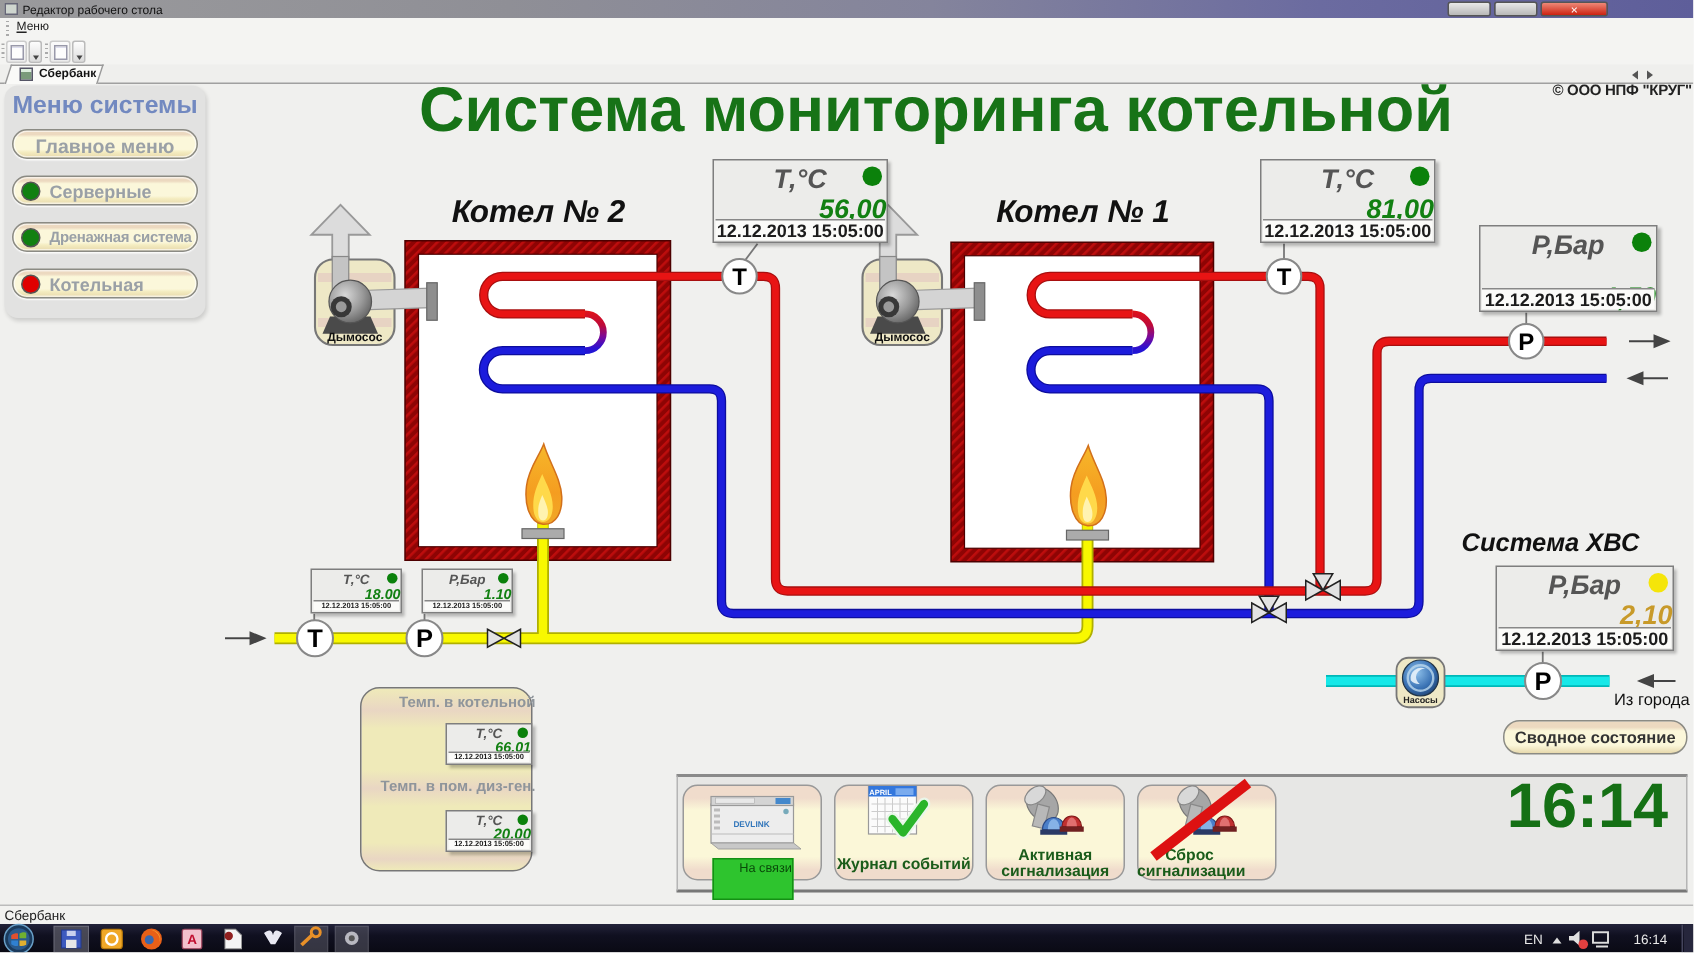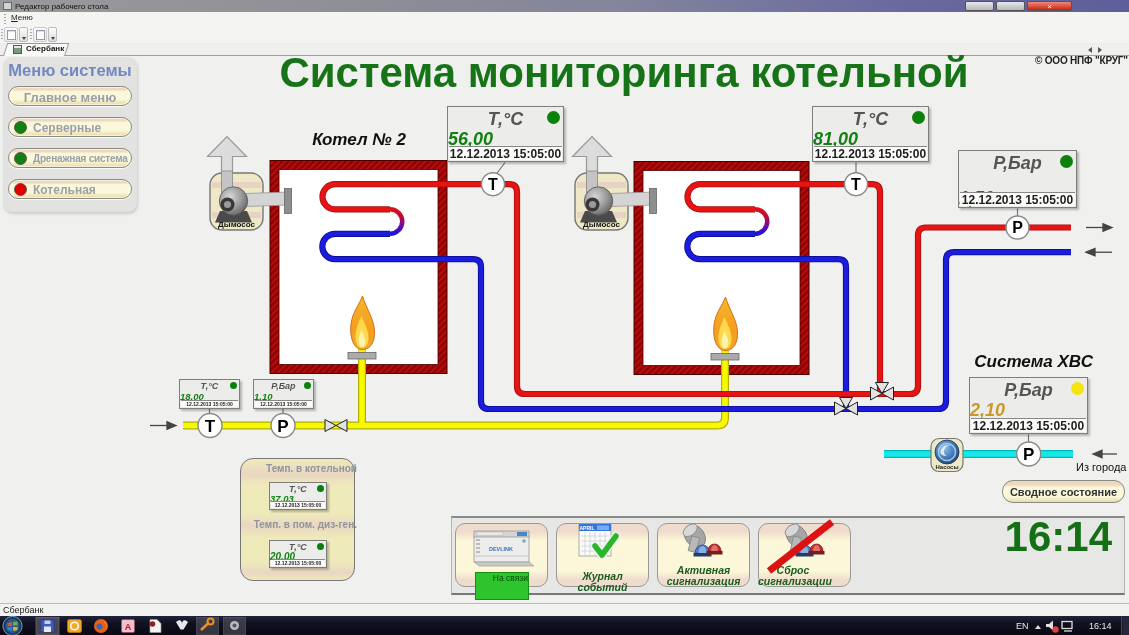--- a/index.html
+++ b/index.html
@@ -21,50 +21,50 @@
 .tdoc{top:3px;width:9px;height:10px;background:#fdfdfd;border:1px solid #99a;box-shadow:inset 0 1px 0 #dde;}
 .tdrop{top:1px;width:9px;height:15px;background:linear-gradient(180deg,#fdfdfd,#dcdcdc);border:1px solid #bbb;border-radius:2px;font-size:5px;color:#333;text-align:center;line-height:15px;}
 #tabbar{left:0;top:43px;width:1129px;height:13px;background:#efefed;border-bottom:1px solid #a0a0a0;}
 #tab{left:3px;top:43px;width:62px;height:13px;background:#fafaf8;border:1px solid #999;border-bottom:none;
  transform:skewX(-18deg);transform-origin:bottom left;}
 #tabinner{left:12px;top:1px;font-size:8px;font-weight:bold;color:#111;}
 #tabicon{left:13px;top:45.5px;width:9px;height:9px;background:linear-gradient(180deg,#ddeedd 30%,#7a9a7a 30%);border:1px solid #556;}
 
 #maintitle{left:0px;top:49px;width:1248px;text-align:center;font-size:42px;font-weight:bold;color:#177317;letter-spacing:0px;}
 #copyright{left:1035px;top:55px;font-size:10px;letter-spacing:-0.2px;font-weight:bold;color:#222;white-space:nowrap;}
-.boilerlabel{top:130px;width:200px;text-align:center;font-size:17px;font-weight:bold;font-style:italic;color:#111;}
+.boilerlabel{top:130px;width:200px;text-align:center;font-size:21px;font-weight:bold;font-style:italic;color:#111;}
 
 #menupanel{left:3px;top:57px;width:134px;height:155px;background:#e2e2e1;border-radius:9px;
   box-shadow:1px 2px 3px rgba(0,0,0,0.15);}
 #menupaneltitle{left:6px;top:61px;width:128px;text-align:center;font-size:16.5px;font-weight:bold;color:#7289c0;}
 .menubtn{left:8px;width:124px;height:20px;border-radius:10px;border:1px solid #8b8b84;
   background:linear-gradient(180deg,#ecd9c0 0%,#ecd9c0 15%,#fbf7da 25%,#fbf7da 70%,#f4ecc0 80%,#e7d9ad 100%);
   box-shadow:0 1px 1px rgba(255,255,255,.9), inset 0 0 0 1px rgba(255,255,255,.6);
   color:#9aa0a6;font-weight:bold;}
 .menubtn .lbl{position:absolute;left:24px;top:3px;font-size:12px;white-space:nowrap;}
 .menubtn .ctr{position:absolute;left:0;top:3px;width:100%;text-align:center;font-size:13px;}
 .led{position:absolute;left:4.5px;top:3px;width:13px;height:13px;border-radius:50%;border:1px solid #555;}
 
-.sensor{border:1px solid #7e7e7e;background:#ececea;box-shadow:2px 2px 2px rgba(0,0,0,0.25);}
+.sensor{border:1px solid #7e7e7e;background:#ececea;box-shadow:2px 2px 2px rgba(0,0,0,0.25);margin-left:28px;}
 .sensor .name{position:absolute;left:0;top:2px;width:100%;text-align:center;
   font-weight:bold;font-style:italic;color:#555;}
-.sensor .val{position:absolute;left:0;width:100%;text-align:left;font-weight:bold;font-style:italic;color:#128012;}
+.sensor .val{position:absolute;left:0;width:100%;text-align:right;font-weight:bold;font-style:italic;color:#128012;}
 .sensor .ts{position:absolute;left:1px;right:1px;bottom:1px;background:#fbfbf9;border-top:1px solid #888;
   text-align:center;font-weight:bold;color:#1c1c1c;}
 .sensor .sled{position:absolute;border-radius:50%;}
 
 #temppanel{left:240px;top:458px;width:115px;height:123px;border:1.5px solid #777;border-radius:13px;
   background:linear-gradient(180deg,#efeab9 0%,#e9d6c3 12%,#efeab9 22%,#efeab9 45%,#e9d6c3 55%,#efeab9 65%,#efeab9 85%,#e9d6c3 94%,#efeab9 100%);}
 .tptxt{width:119px;left:238px;text-align:right;font-weight:bold;color:#8f959b;font-size:10px;white-space:nowrap;}
 
 #ctrlpanel{left:451px;top:516px;width:674px;height:79px;background:#e7e7e5;
   border:1px solid #b5b5b5;border-top:2px solid #8a8a8a;border-bottom:2px solid #777;}
 .cbtn{top:523px;width:93px;height:64px;border:1.5px solid #999;border-radius:10px;
   background:linear-gradient(180deg,#f0dccc 0%,#f0dccc 13%,#fbf7d8 26%,#fbf7d8 76%,#f0dccc 90%,#f0dccc 100%);}
-.cbtnlbl{text-align:center;font-weight:bold;color:#1a5c1a;font-size:10.5px;line-height:11px;font-style:italic;}
+.cbtnlbl{text-align:center;font-weight:bold;color:#1a5c1a;font-size:10.5px;line-height:11px;}
 #clock{left:958px;top:513px;width:154px;text-align:right;font-size:42px;font-weight:bold;color:#157015;}
 #dateline{left:770px;top:560px;width:354px;text-align:right;font-size:25px;font-weight:bold;color:#157015;}
 
 #statusbar{left:0;top:603px;width:1129px;height:13px;background:#f2f2f0;border-top:1px solid #bbb;}
 #statustext{left:3px;top:605px;font-size:9px;color:#222;}
 #taskbar{left:0;top:616px;width:1129px;height:19px;background:linear-gradient(180deg,#23233a 0%,#101020 40%,#0a0a14 100%);}
 .tray{color:#e8e8e8;font-size:9px;top:621px;}
 </style>
 </head>
 <body>
@@ -95,20 +95,21 @@
   <div class="abs" id="tabbar"></div>
   <div class="abs" id="tab"></div>
   <div class="abs" id="tabicon" style="top:45px;"></div>
   <div class="abs" id="tabinner" style="left:26px;top:44px;">Сбербанк</div>
   <div class="abs" style="left:1088px;top:47px;width:0;height:0;border-top:3px solid transparent;border-bottom:3px solid transparent;border-right:4px solid #555;"></div>
   <div class="abs" style="left:1098px;top:47px;width:0;height:0;border-top:3px solid transparent;border-bottom:3px solid transparent;border-left:4px solid #555;"></div>
 
   <div class="abs" id="maintitle">Система мониторинга котельной</div>
   <div class="abs" id="copyright">© ООО НПФ "КРУГ"</div>
   <div class="abs boilerlabel" style="left:259px;">Котел № 2</div>
+  <div class="abs boilerlabel" style="left:622px;">Котел № 1</div>
 
   <div class="abs" id="menupanel"></div>
   <div class="abs" id="menupaneltitle">Меню системы</div>
   <div class="abs menubtn" style="top:86px;">
       <span class="ctr">Главное меню</span>
     </div>
   <div class="abs menubtn" style="top:117px;">
       <span class="led" style="background:#118011;"></span>
       <span class="lbl">Серверные</span>
     </div>
@@ -301,21 +302,21 @@
     <div class="name" style="font-size:9px;top:1px;">Р,Бар</div>
     <div class="val" style="top:10.5px;font-size:9.5px;">1.10</div>
     <div class="ts" style="font-size:5px;height:7px;line-height:7px;">12.12.2013 15:05:00</div>
     <div class="sled" style="left:50px;top:2px;width:7px;height:7px;background:#0b810b;"></div>
   </div>
 
   <div class="abs" id="temppanel"></div>
   <div class="abs tptxt" style="top:463px;">Темп. в котельной</div>
   <div class="abs sensor" style="left:269px;top:482px;width:58px;height:28px;">
     <div class="name" style="font-size:9px;top:0.5px;">Т,°С</div>
-    <div class="val" style="top:9.5px;font-size:9.5px;">37.03</div>
+    <div class="val" style="top:9.5px;font-size:9.5px;">66.01</div>
     <div class="ts" style="font-size:5px;height:7px;line-height:7px;">12.12.2013 15:05:00</div>
     <div class="sled" style="left:47px;top:2px;width:7px;height:7px;background:#0b810b;"></div>
   </div>
   <div class="abs tptxt" style="top:519px;">Темп. в пом. диз-ген.</div>
   <div class="abs sensor" style="left:269px;top:540px;width:58px;height:28px;">
     <div class="name" style="font-size:9px;top:0.5px;">Т,°С</div>
     <div class="val" style="top:9.5px;font-size:10px;">20.00</div>
     <div class="ts" style="font-size:5px;height:7px;line-height:7px;">12.12.2013 15:05:00</div>
     <div class="sled" style="left:47px;top:2px;width:7px;height:7px;background:#0b810b;"></div>
   </div>

